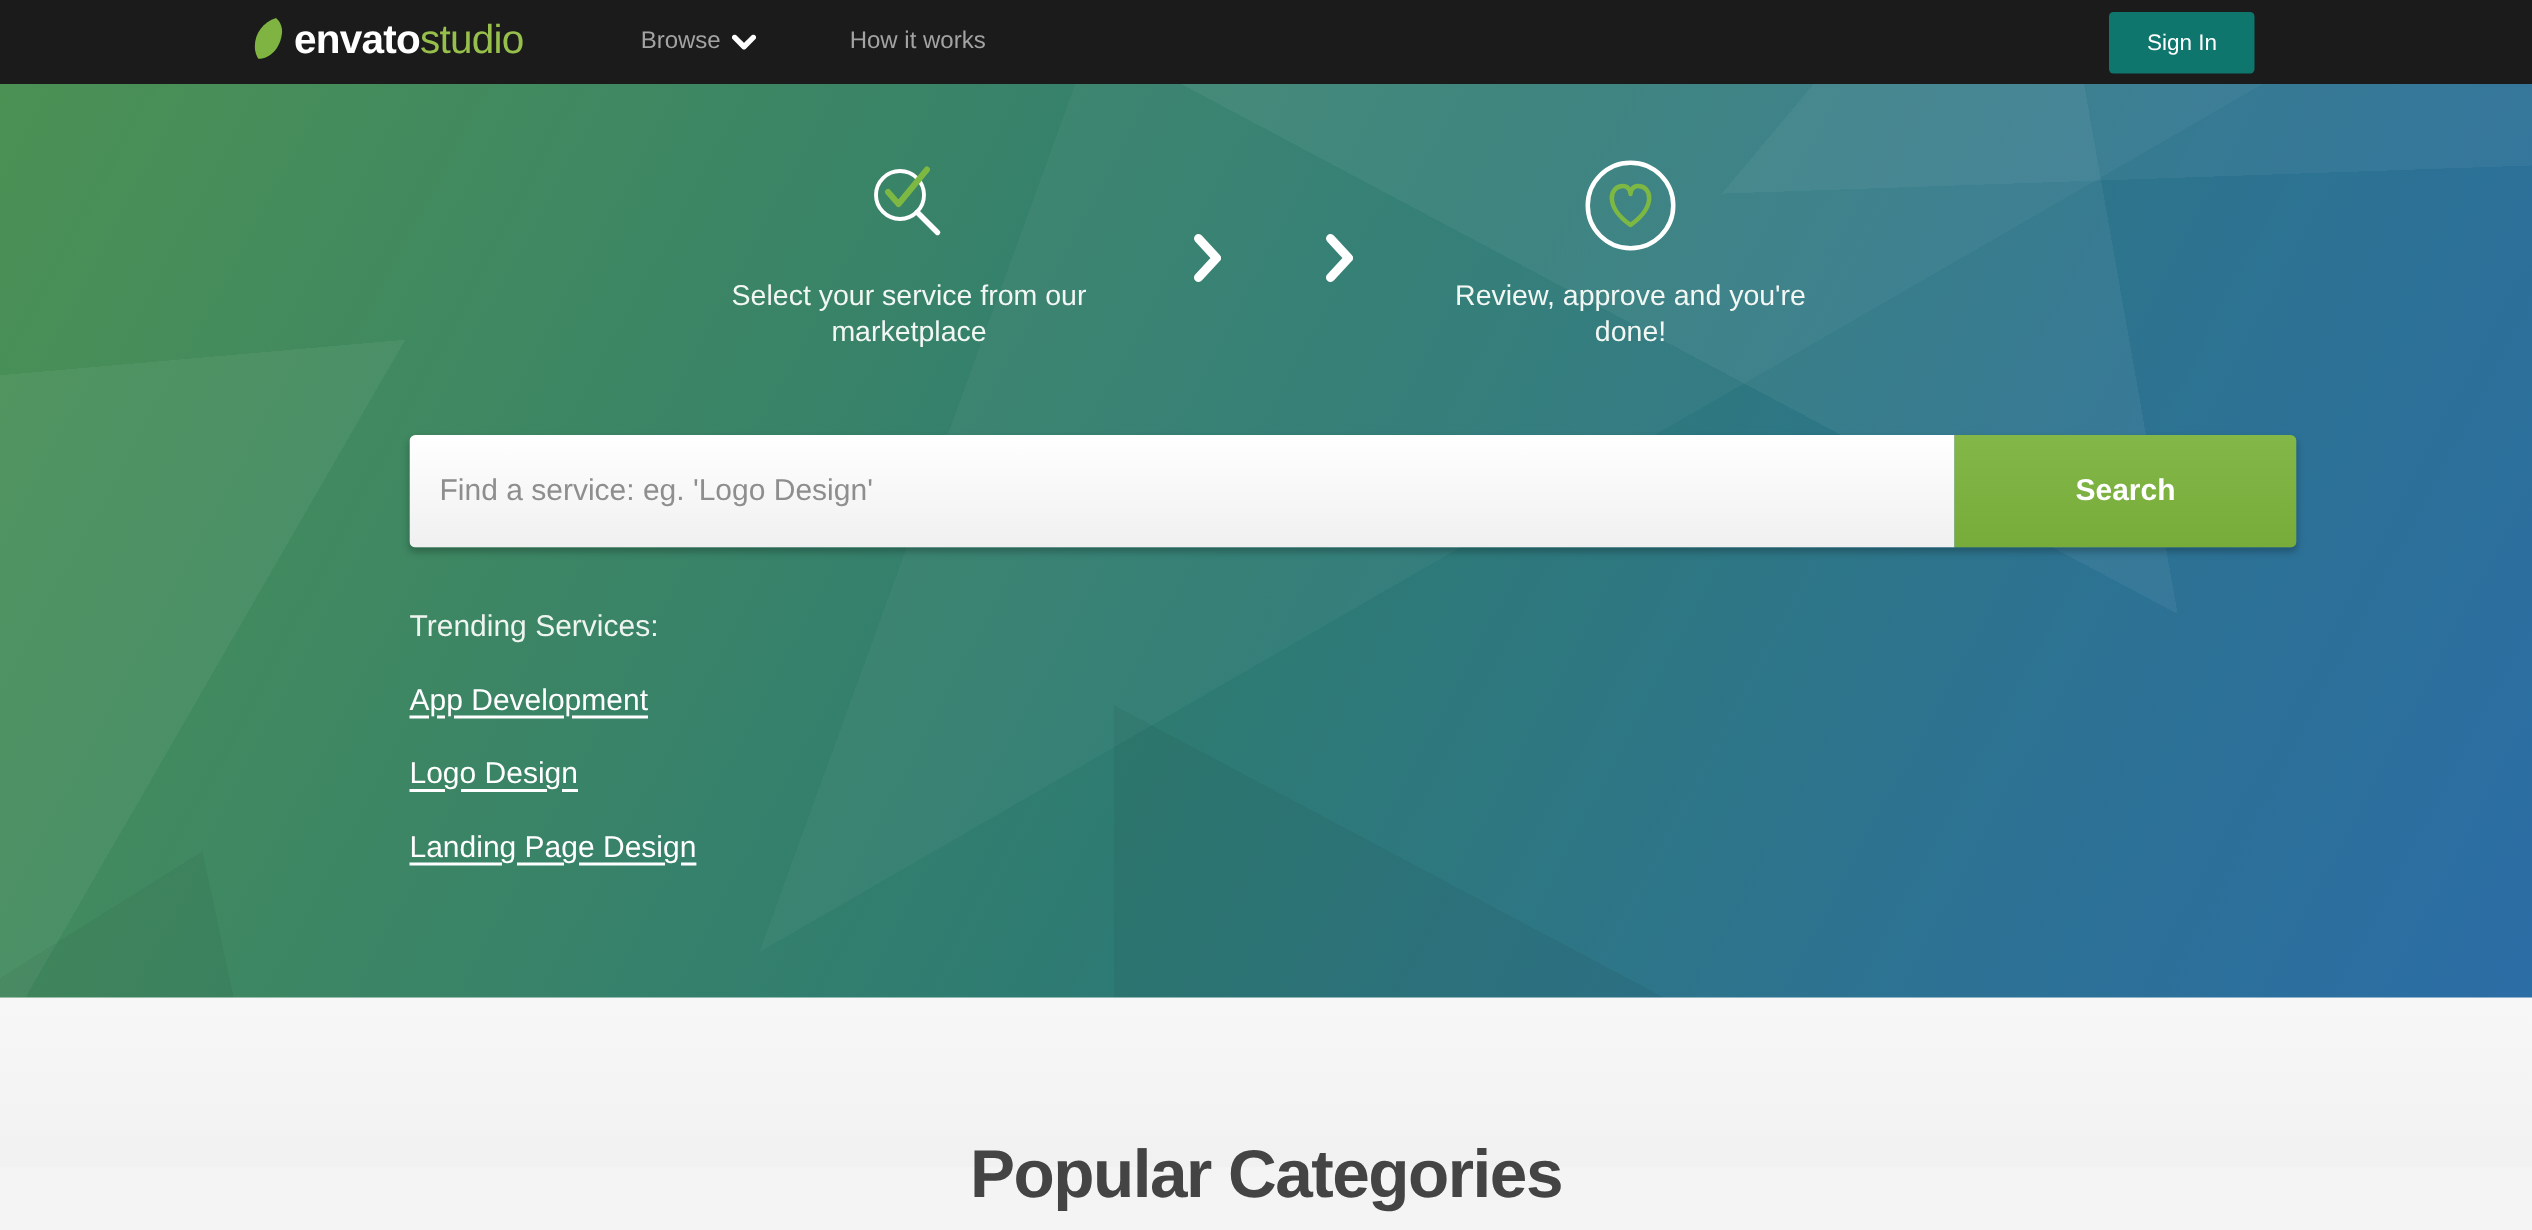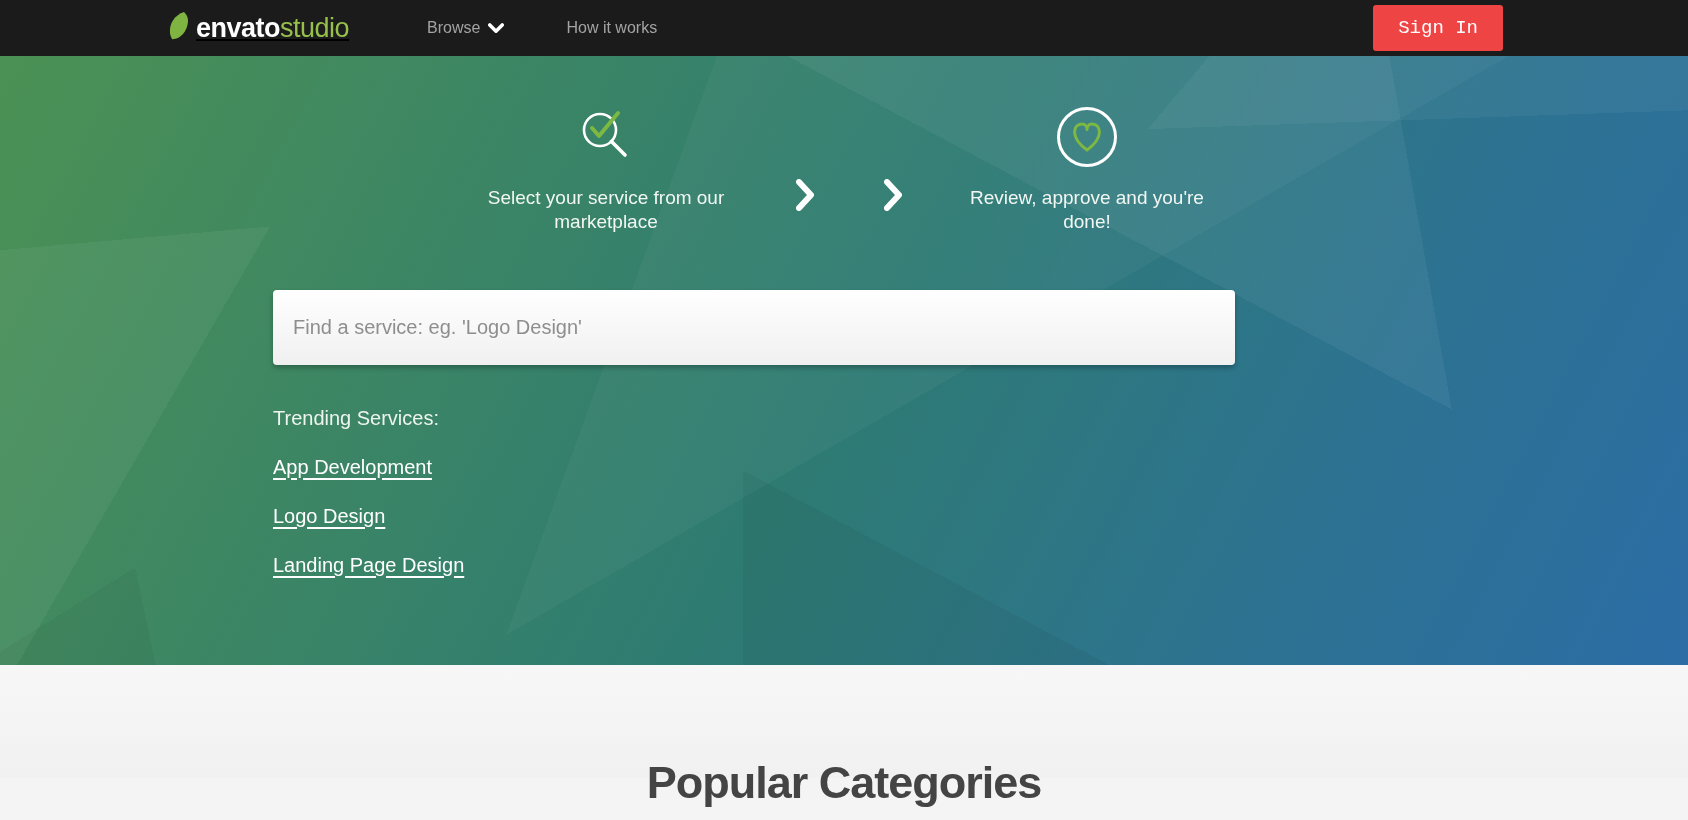--- a/index.html
+++ b/index.html
@@ -14,33 +14,33 @@
     height: 56px;
     background: #1b1b1b;
     display: flex;
     align-items: center;
     justify-content: space-between;
     padding: 0 185px 0 168px;
     position: relative;
     z-index: 5;
   }
   .nav-left { display: flex; align-items: center; }
-  .logo { display: flex; align-items: center; cursor: pointer; text-decoration: underline; }
+  .logo { display: flex; cursor: pointer; }
   .logo .leaf { margin-right: 6px; display: block; }
   .logo-envato { color: #ffffff; font-size: 27px; font-weight: 700; letter-spacing: -0.5px; }
   .logo-studio { color: #96bf4b; font-size: 27px; font-weight: 300; letter-spacing: -0.5px; }
   .nav-links { display: flex; align-items: center; margin-left: 78px; }
   .nav-link {
     color: #a3a3a3; font-size: 16px; text-decoration: none;
     display: flex; align-items: center; gap: 8px; cursor: pointer;
   }
   .nav-link + .nav-link { margin-left: 62px; justify-content: center; }
   .signin-btn {
-    background: #ef4444; color: #ffffff; border: none; border-radius: 3px;
-    font-size: 19px; font-family: Liberation Mono, monospace; padding: 12px 25px; cursor: pointer;
+    background: #0f766e; color: #ffffff; border: none; border-radius: 3px;
+    font-size: 15px; font-family: Liberation Sans, sans-serif; padding: 12px 25px; cursor: pointer;
   }
 
   
   .hero {
     position: relative;
     height: 609px;
     background:
       linear-gradient(118deg, #4b9154 0%, #3a8467 30%, #2e7b72 50%, #2d7390 76%, #2b6da5 100%);
     overflow: hidden;
   }
@@ -65,21 +65,21 @@
     font-weight: 700;
     letter-spacing: -0.5px;
     text-shadow: 0 1px 2px rgba(0,0,0,0.25);
   }
 
   
   .steps {
     margin-top: 46px;
     display: flex;
     justify-content: center;
-    align-items: center;
+    align-items: flex-start;
   }
   .step { display: flex; flex-direction: column; align-items: center; }
   .step-1 { width: 310px; }
   .step-2 { width: 340px; }
   .step-3 { width: 300px; }
   .step-icon { height: 70px; display: flex; align-items: center; justify-content: center; }
   .step-label {
     margin-top: 14px;
     color: #f2f7f3;
     font-size: 19px;
@@ -89,21 +89,21 @@
   }
   .step-arrow {
     width: 88px; display: flex; justify-content: center;
     padding-top: 54px;
   }
 
   
   .search-row { margin-top: 56px; }
   .search-bar {
     display: flex;
-    width: 962px; height: 75px;
+    width: 1258px; height: 75px;
     border-radius: 4px;
     box-shadow: 0 3px 5px rgba(0,0,0,0.25);
     overflow: hidden;
   }
   .search-input {
     flex: 1;
     border: none; outline: none;
     background: linear-gradient(#ffffff, #f0f0f0);
     font-family: inherit;
     font-size: 20px;
@@ -220,20 +220,21 @@
           </svg>
         </div>
         <div class="step-label">Review, approve and you're done!</div>
       </div>
 
     </div>
 
     <div class="search-row">
       <div class="search-bar">
         <input class="search-input" type="text" placeholder="Find a service: eg. 'Logo Design'" style="">
+        <button class="search-btn">Search</button>
       </div>
     </div>
 
     <div class="trending">
       <span class="trending-label">Trending Services:</span>
       <a class="trending-link">App Development</a>
       <a class="trending-link">Logo Design</a>
       <a class="trending-link">Landing Page Design</a>
     </div>
 

